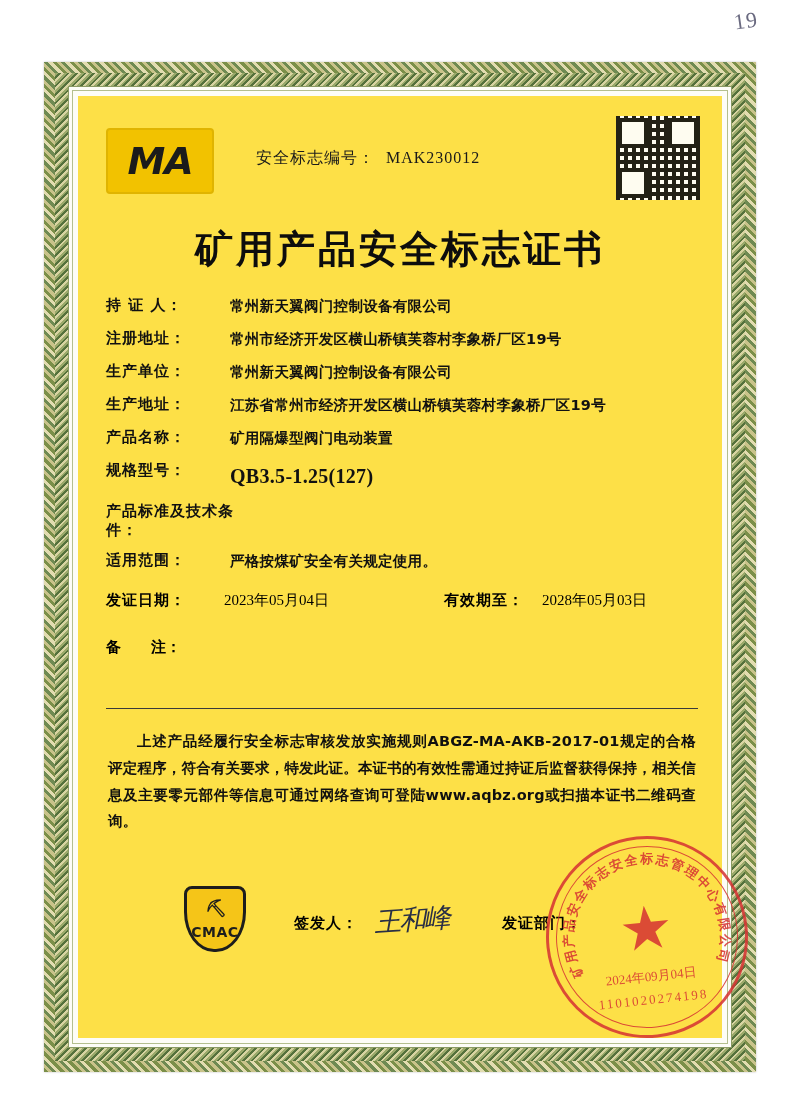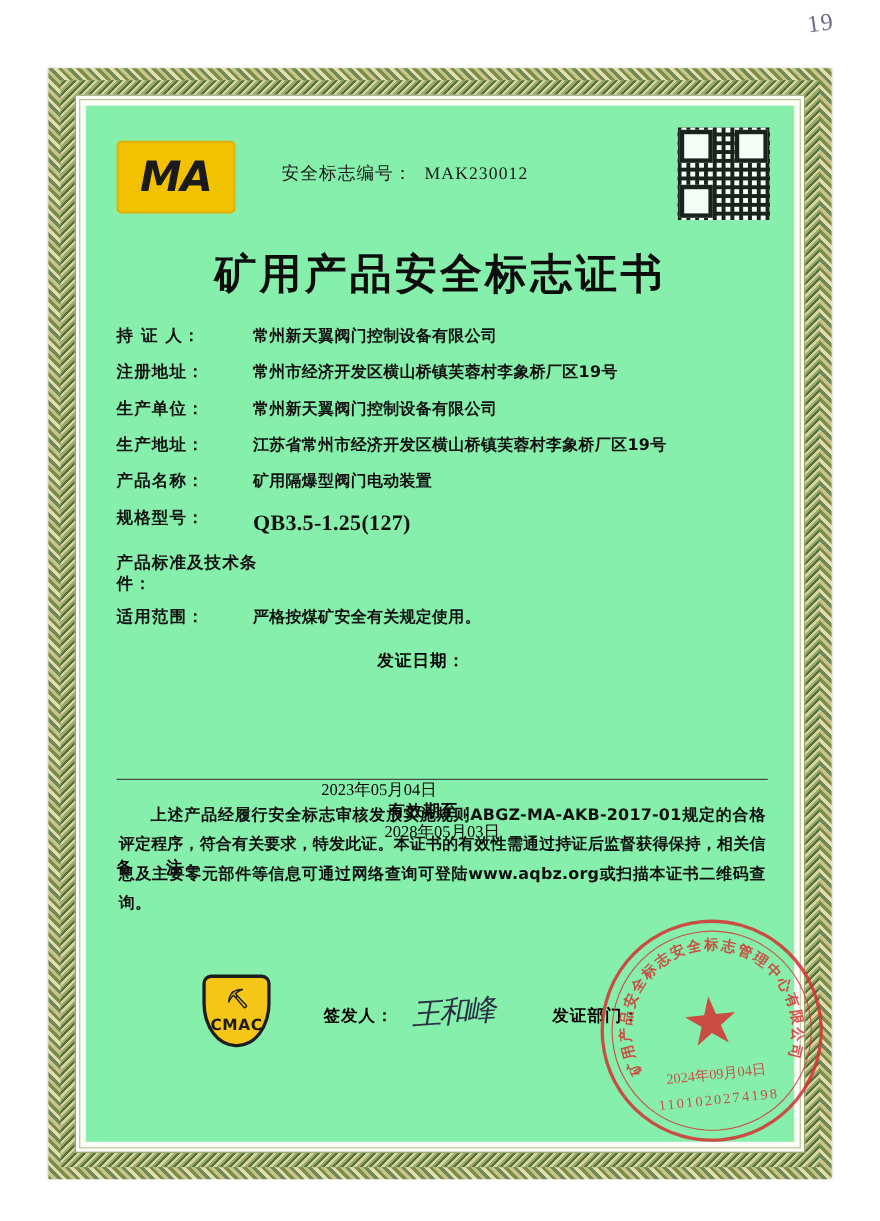--- a/index.html
+++ b/index.html
@@ -63,21 +63,21 @@
     inset: 28px;
     border: 1px solid #b4bf8e;
   }
 
   .paper {
     position: absolute;
     left: 34px;
     top: 34px;
     right: 34px;
     bottom: 34px;
-    background: #86efac;
+    background: #fde047;
   }
 
   
   .ma-logo {
     position: absolute;
     left: 28px;
     top: 32px;
     width: 104px;
     height: 62px;
     background: #f2c200;
@@ -201,21 +201,20 @@
     font-size: 14px;
     letter-spacing: 0.2px;
   }
 
   
   .date-row {
     display: flex;
     align-items: center;
     margin-top: 18px;
     margin-bottom: 12px;
-    flex-direction: column;
   }
   .date-row .k {
     width: 118px;
     flex: 0 0 118px;
     font-size: 15px;
     font-weight: bold;
     font-family: "DejaVu Sans", sans-serif;
     letter-spacing: 1px;
   }
   .date-row .issue-val {
@@ -230,21 +229,21 @@
     letter-spacing: 1px;
     margin-right: 18px;
   }
   .date-row .expire-val {
     font-family: "Liberation Serif", serif;
     font-size: 15px;
   }
 
   .note-row {
     display: flex;
-    margin-top: 14px;
+    margin-top: 28px;
   }
   .note-row .k {
     width: 118px;
     flex: 0 0 118px;
     font-size: 15px;
     font-weight: bold;
     font-family: "DejaVu Sans", sans-serif;
     display: flex;
     justify-content: space-between;
     padding-right: 10px;

